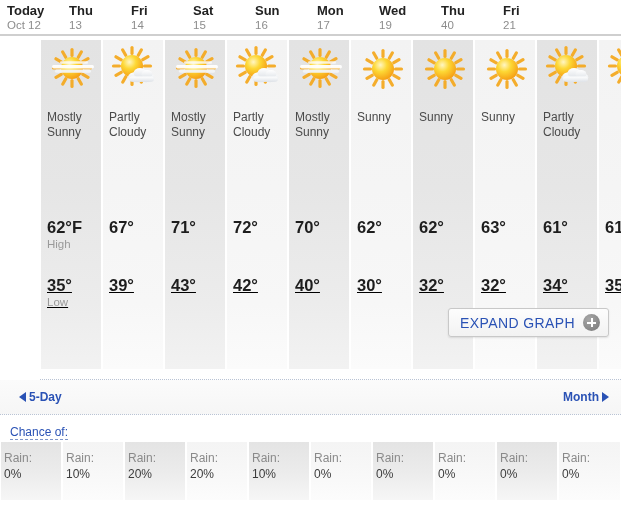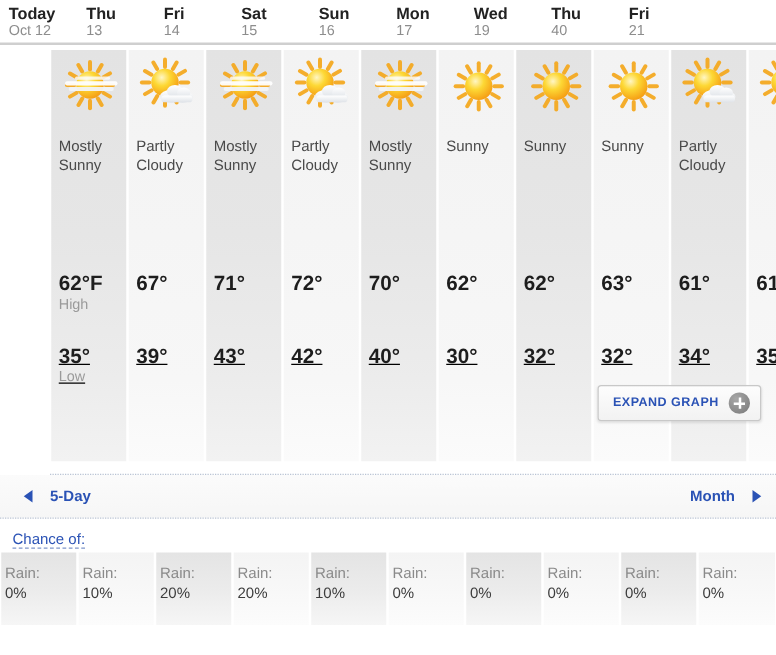--- a/index.html
+++ b/index.html
@@ -118,22 +118,22 @@
     align-items: center;
     gap: 8px;
     background: linear-gradient(to bottom, #fdfdfd 0%, #f2f2f2 100%);
     border: 1px solid #c8c8c8;
     border-radius: 3px;
     padding: 5px 8px 5px 11px;
     box-shadow: 0 1px 2px rgba(0,0,0,0.10);
     cursor: pointer;
   }
   .expand-btn-label {
-    font-size: 10px;
-    font-weight: bold;
+    font-size: 14px;
+    font-weight: normal;
     color: #2a52b5;
     letter-spacing: 0.4px;
     white-space: nowrap;
   }
   .plus-circle {
     width: 17px; height: 17px;
     border-radius: 50%;
     background: radial-gradient(circle at 35% 30%, #a7a7a7 0%, #8b8b8b 60%, #767676 100%);
     position: relative;
     flex: 0 0 17px;
@@ -152,21 +152,21 @@
     width: 621px;
     height: 35px;
     background: linear-gradient(to bottom, #fbfbfb 0%, #f6f6f6 100%);
     border-bottom: 1px dotted #b9c3d4;
     display: flex;
     align-items: center;
   }
   .nav-link {
     display: flex;
     align-items: center;
-    gap: 14px;
+    gap: 3px;
     font-size: 12px;
     font-weight: bold;
     color: #2a52b5;
     cursor: pointer;
     white-space: nowrap;
   }
   .nav-left  { position: absolute; left: 19px; }
   .nav-right { position: absolute; right: 12px; }
   .tri-left {
     width: 0; height: 0;

